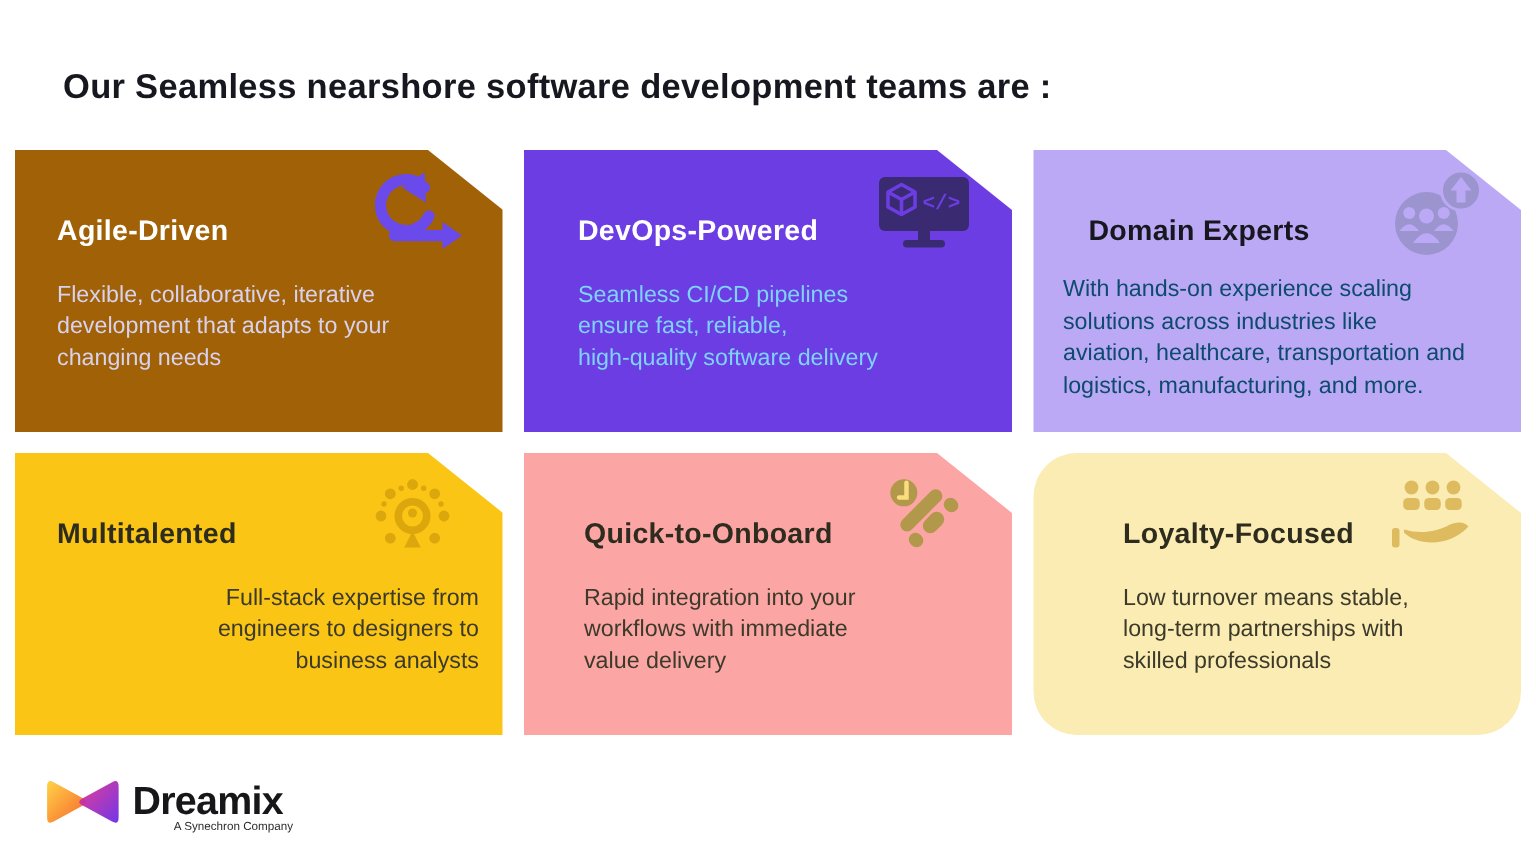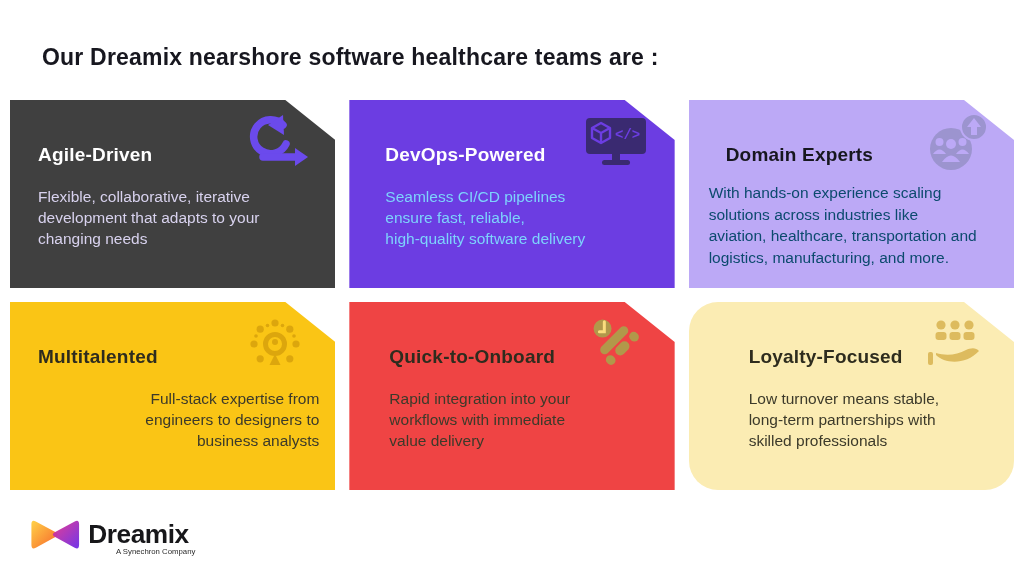--- a/index.html
+++ b/index.html
@@ -30,25 +30,25 @@
   .c5 .title,.c5 .body{left:40px;}
   .c6 .title,.c6 .body{left:60px;}
   .c5 .icon{top:8px;}
   .c3 .icon{right:22px;top:10px;}
   .logo{position:absolute;left:28px;top:512px;width:180px;height:50px;}
   .logo svg{width:100%;height:100%;display:block;}
 </style>
 </head>
 <body>
 
-<div class="page-title">Our Dreamix nearshore software healthcare teams are :</div>
+<div class="page-title">Our Seamless nearshore software development teams are :</div>
 
 <div class="grid">
 
-  <div class="card c1" style="background-color: #404040;">
+  <div class="card c1" style="background-color: #a16207;">
     <span class="icon" style="color: rgb(107, 74, 236);">
       <svg viewBox="0 0 66 60">
         <path d="M40 11 A17 17 0 1 0 43 30" fill="none" stroke="currentColor" stroke-width="7.5" stroke-linecap="round"></path>
         <polygon points="40,1 25,11 41,21" fill="currentColor"></polygon>
         <path d="M20 43 H54" fill="none" stroke="currentColor" stroke-width="7.5" stroke-linecap="round"></path>
         <polygon points="52,34 52,52 65,43" fill="currentColor"></polygon>
       </svg>
     </span>
     <div class="title" style="color: rgb(255, 255, 255);">Agile-Driven</div>
     <div class="body" style="color: rgb(216, 210, 238);">Flexible, collaborative, iterative
@@ -112,21 +112,21 @@
         <circle cx="51" cy="20" r="1.8" fill="currentColor"></circle>
         <circle cx="13" cy="20" r="1.8" fill="currentColor"></circle>
       </svg>
     </span>
     <div class="title" style="color: rgb(46, 44, 30);">Multitalented</div>
     <div class="body" style="color: rgb(60, 58, 42);">Full-stack expertise from
 engineers to designers to
 business analysts</div>
   </div>
 
-  <div class="card c5" style="background-color: #ef4444;">
+  <div class="card c5" style="background-color: #fca5a5;">
     <span class="icon" style="color: rgb(177, 152, 74);">
       <svg viewBox="0 0 66 60">
         <g transform="rotate(-45 33 30)">
           <circle cx="33" cy="11" r="9" fill="currentColor"></circle>
           <path d="M28.5 11 l3.5 3.5 l7 -7" fill="none" stroke="#FBDD7E" stroke-width="3" stroke-linecap="round"></path>
           <rect x="15" y="23" width="36" height="9" rx="4.5" fill="currentColor"></rect>
           <rect x="25" y="34" width="16" height="10" rx="5" fill="currentColor"></rect>
           <rect x="12" y="34" width="9" height="10" rx="4.5" fill="currentColor"></rect>
           <rect x="45" y="34" width="9" height="10" rx="4.5" fill="currentColor"></rect>
         </g>

